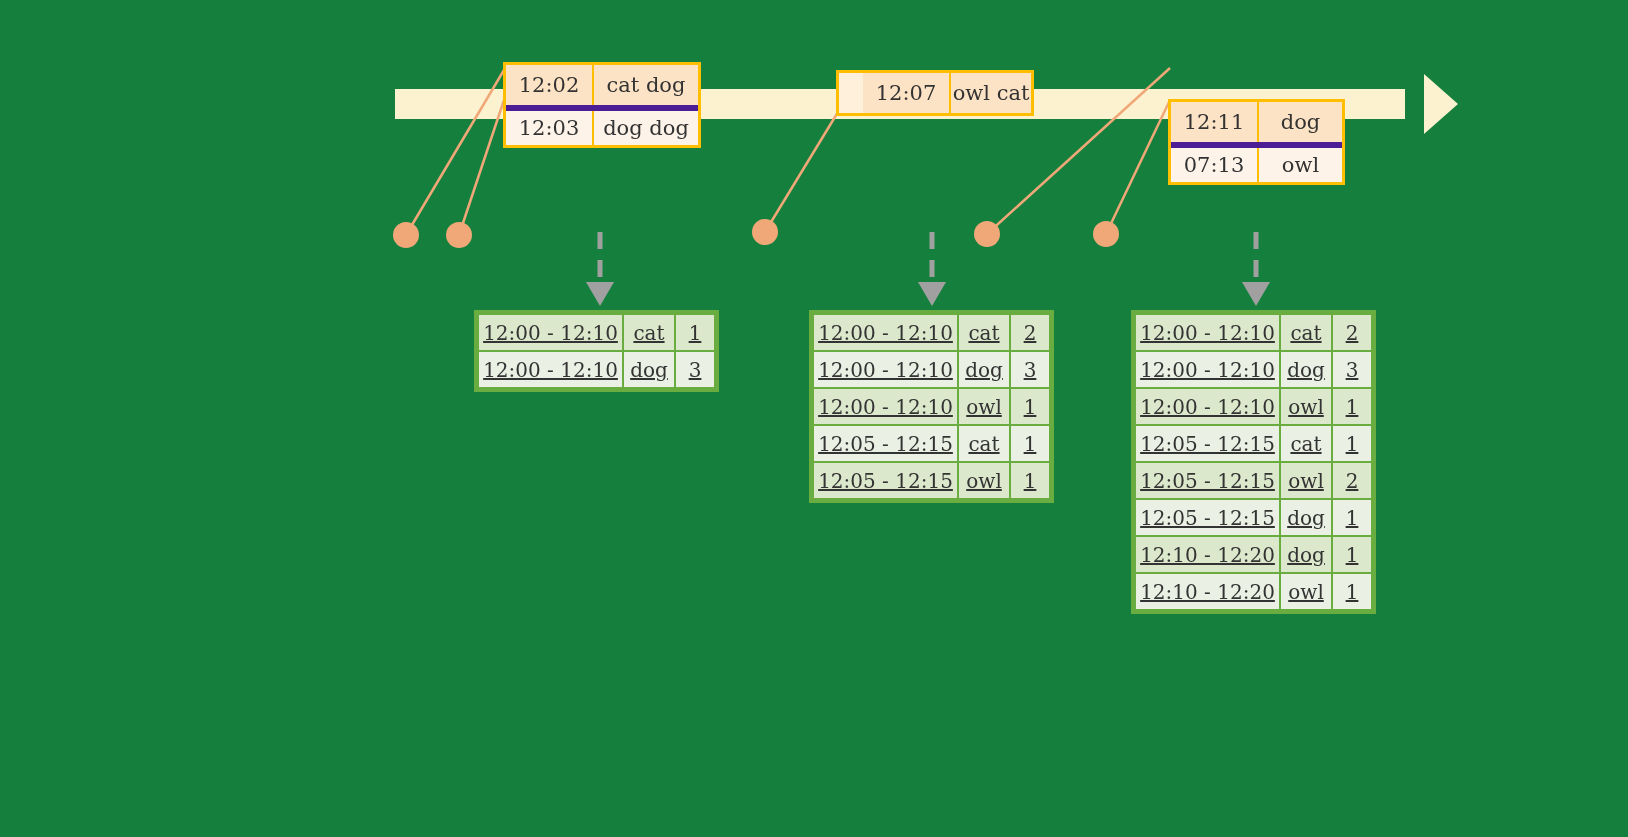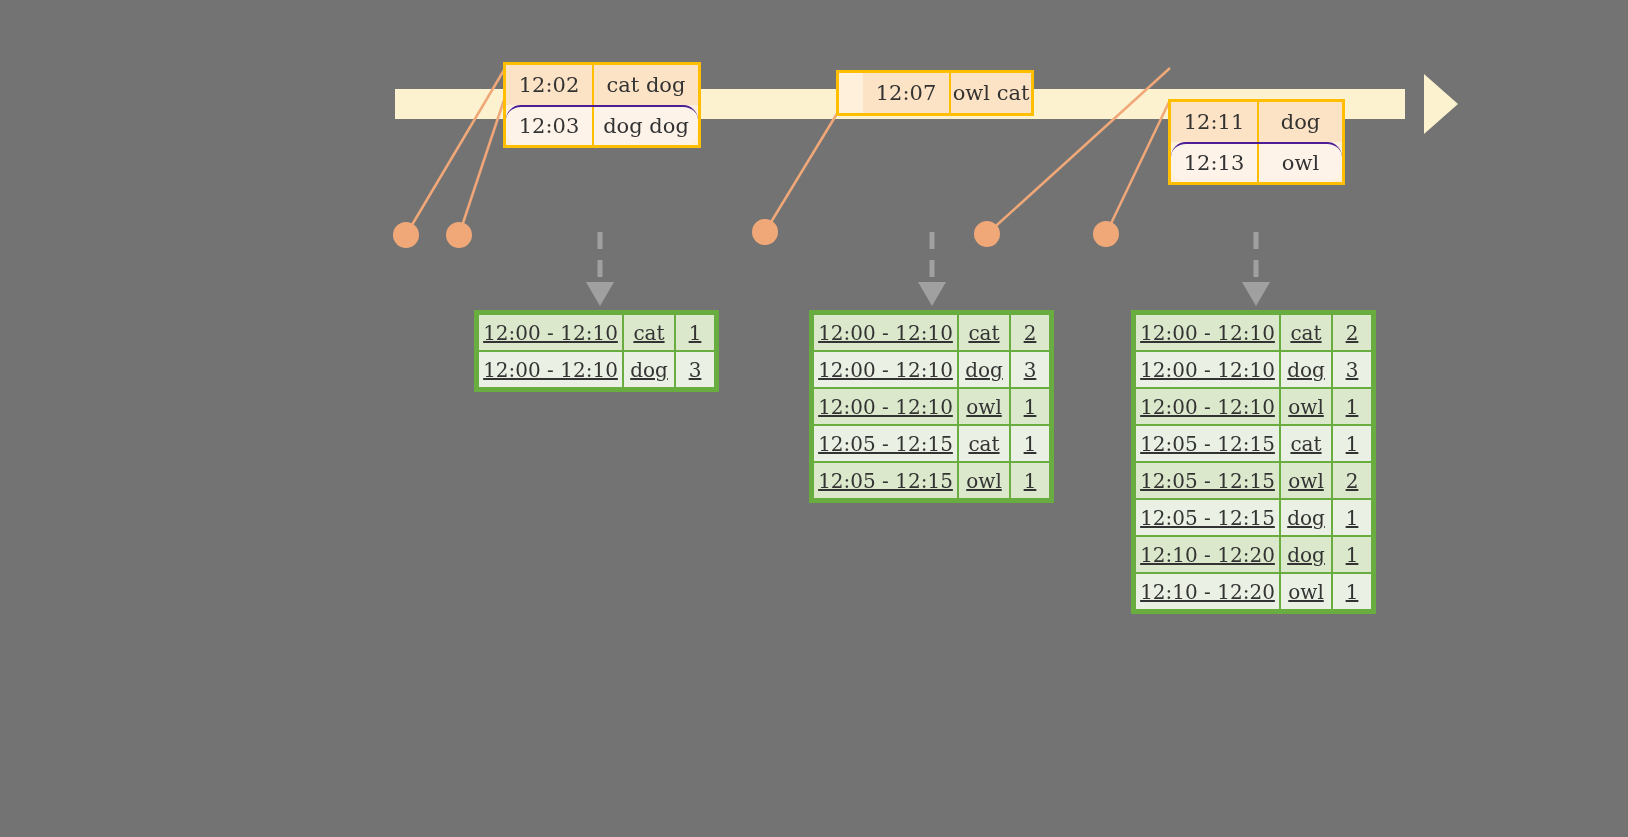--- a/index.html
+++ b/index.html
@@ -12,21 +12,21 @@
     height: 837px;
     position: relative;
     overflow: hidden;
     font-family: "DejaVu Serif", "Liberation Serif", serif;
   }
   #stage {
     position: absolute;
     left: 0; top: 0;
     width: 1628px;
     height: 837px;
-    background: #737373;
+    background: #15803d;
   }
   #wires {
     position: absolute;
     left: 0; top: 0;
     width: 1628px;
     height: 837px;
     pointer-events: none;
   }
 
   
@@ -54,22 +54,21 @@
     border: 3px solid #ffbf00;
     box-sizing: border-box;
     background: #fff0dc;
   }
   .evt-row {
     display: flex;
     height: 40px;
     box-sizing: border-box;
   }
   .evt-row + .evt-row {
-    border-top: 2px solid #4c1d95;
-    border-radius: 15px;
+    border-top: 6px solid #4c1d95;
   }
   .evt-row.shade-a { background: #fde3c5; }
   .evt-row.shade-b { background: #fdf3e9; }
   .evt-time {
     width: 88px;
     display: flex;
     align-items: center;
     justify-content: center;
     font-size: 21px;
     color: #333333;
@@ -170,21 +169,21 @@
         <div class="evt-time">12:07</div>
         <div class="evt-msg">owl cat</div>
       </div>
     </div>
   <div class="evt-box" id="evt-3">
       <div class="evt-row shade-a">
         <div class="evt-time">12:11</div>
         <div class="evt-msg">dog</div>
       </div>
       <div class="evt-row shade-b">
-        <div class="evt-time">12:13</div>
+        <div class="evt-time">07:13</div>
         <div class="evt-msg">owl</div>
       </div>
     </div>
 
   <div class="res-table" id="res-1">
       <div class="res-row shade-a">
         <div class="res-cell res-window">12:00 - 12:10</div>
         <div class="res-cell res-key">cat</div>
         <div class="res-cell res-count">1</div>
       </div>

